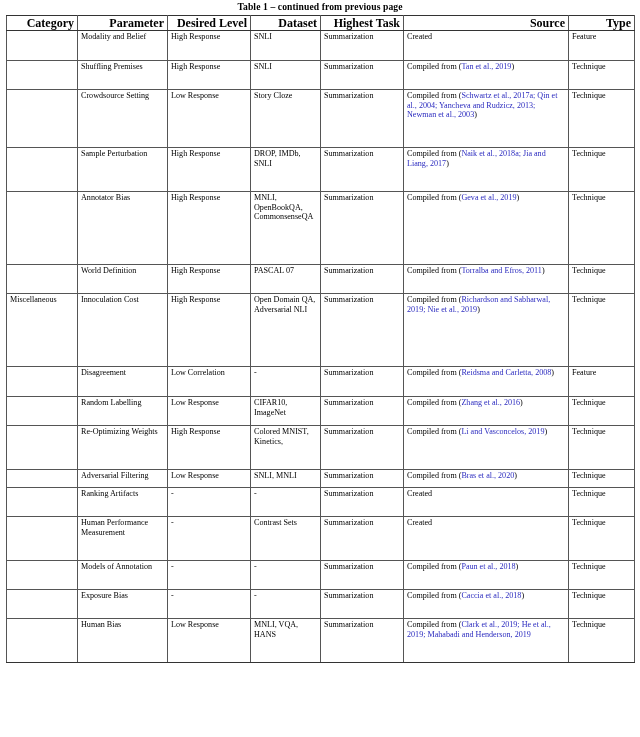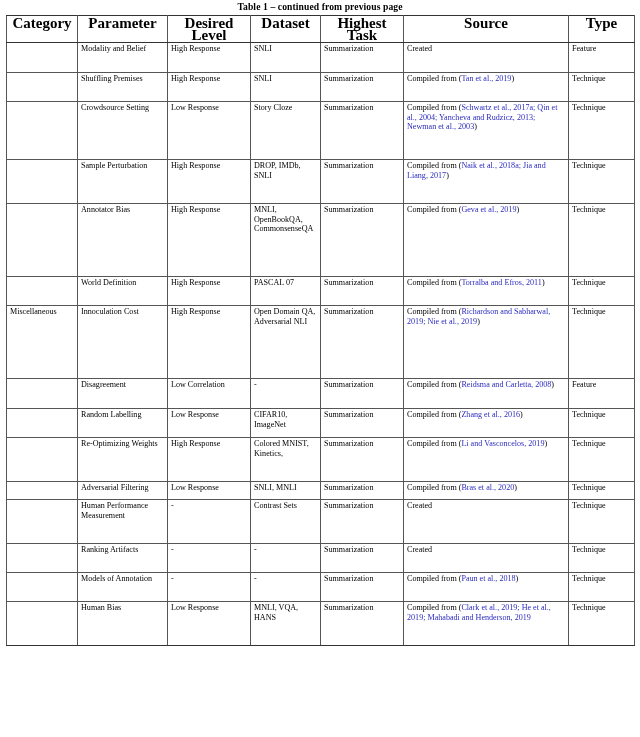--- a/index.html
+++ b/index.html
@@ -41,23 +41,23 @@
     vertical-align: top;
     padding: 1px 3px 1px 3px;
     line-height: 9.6px;
     text-align: left;
     font-weight: normal;
     word-wrap: break-word;
     overflow-wrap: break-word;
     hyphens: auto;
   }
   table.maintable thead th {
-    text-align: center;
+    text-align: right;
     font-weight: bold;
-    font-size: 15px;
+    font-size: 12px;
     line-height: 12px;
     padding-top: 1px;
     padding-bottom: 1px;
     border-top: 1.6px solid #333;
     border-bottom: 1.1px solid #333;
   }
   table.maintable tbody tr:last-child td {
     border-bottom: 1.6px solid #333;
   }
   
@@ -201,45 +201,54 @@
         </tr>
         <tr style="height: 18px;">
           <td class="catcell"></td>
           <td class="justify">Adversarial Filtering</td>
           <td class="justify">Low Response</td>
           <td>SNLI, MNLI</td>
           <td>Summarization</td>
           <td class="justify"><span>Compiled from (</span><span class="cite" style="color: rgb(43, 43, 191);">Bras et al., 2020</span><span>)</span></td>
           <td>Technique</td>
         </tr>
+        <tr style="height: 29px;">
+          <td class="catcell"></td>
+          <td class="justify">Ranking Artifacts</td>
+          <td class="justify">-</td>
+          <td>-</td>
+          <td>Summarization</td>
+          <td class="justify"><span>Created</span></td>
+          <td>Technique</td>
+        </tr>
         <tr style="height: 44px;">
           <td class="catcell"></td>
           <td class="justify">Human Performance Measurement</td>
           <td class="justify">-</td>
           <td>Contrast Sets</td>
           <td>Summarization</td>
           <td class="justify"><span>Created</span></td>
           <td>Technique</td>
         </tr>
         <tr style="height: 29px;">
           <td class="catcell"></td>
-          <td class="justify">Ranking Artifacts</td>
-          <td class="justify">-</td>
-          <td>-</td>
-          <td>Summarization</td>
-          <td class="justify"><span>Created</span></td>
-          <td>Technique</td>
-        </tr>
-        <tr style="height: 29px;">
-          <td class="catcell"></td>
           <td class="justify">Models of Annotation</td>
           <td class="justify">-</td>
           <td>-</td>
           <td>Summarization</td>
           <td class="justify"><span>Compiled from (</span><span class="cite" style="color: rgb(43, 43, 191);">Paun et al., 2018</span><span>)</span></td>
+          <td>Technique</td>
+        </tr>
+        <tr style="height: 29px;">
+          <td class="catcell"></td>
+          <td class="justify">Exposure Bias</td>
+          <td class="justify">-</td>
+          <td>-</td>
+          <td>Summarization</td>
+          <td class="justify"><span>Compiled from (</span><span class="cite" style="color: rgb(43, 43, 191);">Caccia et al., 2018</span><span>)</span></td>
           <td>Technique</td>
         </tr>
         <tr style="height: 44px;">
           <td class="catcell"></td>
           <td class="justify">Human Bias</td>
           <td class="justify">Low Response</td>
           <td>MNLI, VQA, HANS</td>
           <td>Summarization</td>
           <td class="justify"><span>Compiled from (</span><span class="cite" style="color: rgb(43, 43, 191);">Clark et al., 2019; He et al., 2019; Mahabadi and Henderson, 2019</span></td>
           <td>Technique</td>

